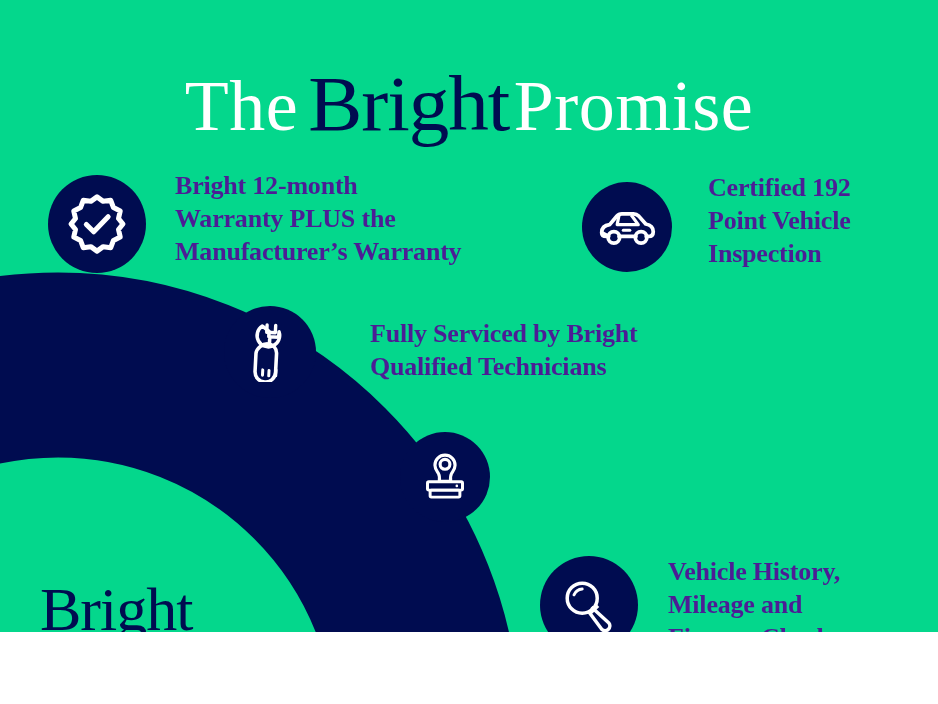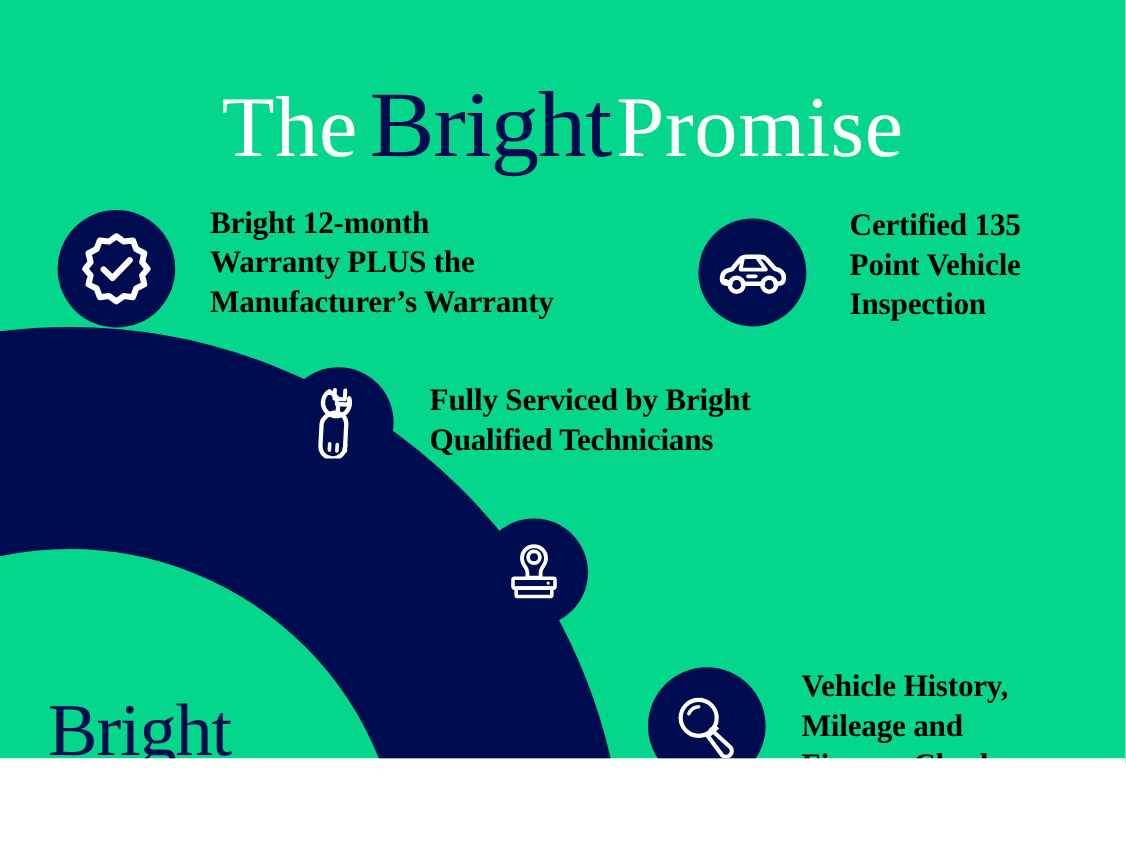--- a/index.html
+++ b/index.html
@@ -62,38 +62,38 @@
   }
   .icon-badge {
     flex: 0 0 auto;
     border-radius: 50%;
     background: #000C50;
     display: flex;
     align-items: center;
     justify-content: center;
   }
   .feature-text {
-    color: #000000;
+    color: #4c1d95;
     font-size: 26px;
     font-weight: bold;
     line-height: 33px;
     letter-spacing: -0.2px;
     white-space: pre-line;
   }
 
   
   #feature-warranty   { left: 48px;  top: 175px; }
   #feature-warranty   .icon-badge { width: 98px; height: 98px; }
   #feature-warranty   .feature-text { margin-left: 29px; margin-top: -6px; }
 
   #feature-inspection { left: 582px; top: 182px; }
   #feature-inspection .icon-badge { width: 90px; height: 90px; }
   #feature-inspection .feature-text { margin-left: 36px; margin-top: -11px; }
 
-  #feature-serviced   { left: 236px; top: 306px; }
+  #feature-serviced   { left: 224px; top: 306px; gap: 24px; }
   #feature-serviced   .icon-badge { width: 92px; height: 92px; }
   #feature-serviced   .feature-text { margin-left: 30px; margin-top: 11px; }
 
   #feature-paperwork  { left: 400px; top: 432px; }
   #feature-paperwork  .icon-badge { width: 90px; height: 90px; }
   #feature-paperwork  .feature-text { margin-left: 34px; margin-top: 11px; }
 
   #feature-history    { left: 540px; top: 556px; }
   #feature-history    .icon-badge { width: 98px; height: 98px; }
   #feature-history    .feature-text { margin-left: 30px; margin-top: -1px; }
@@ -171,21 +171,21 @@
         <path d="M5 38 C5 32 9 30 13.5 29.5 L21 20.5 C22.6 18.6 24.4 18 26.5 18
                  L39 18 C41.4 18 43 18.8 44.6 20.4 L52 28.8 C56.5 29.6 60 31.8 60 37
                  C60 40.4 58.6 42 55 42 L52.5 42 M41.5 42 L23.5 42 M12.5 42 L10 42
                  C6.6 42 5 40.8 5 38 Z" fill="none" stroke="#ffffff" stroke-width="4" stroke-linecap="round" stroke-linejoin="round"></path>
         <path d="M23.5 19.5 L21.5 29.5 L44 29.5 L36.5 19.2" fill="none" stroke="#ffffff" stroke-width="3.4" stroke-linejoin="round"></path>
         <line x1="28" y1="35.5" x2="35" y2="35.5" stroke="#ffffff" stroke-width="3.2" stroke-linecap="round"></line>
         <circle cx="18" cy="43" r="6.2" fill="none" stroke="#ffffff" stroke-width="4"></circle>
         <circle cx="47" cy="43" r="6.2" fill="none" stroke="#ffffff" stroke-width="4"></circle>
       </svg>
     </div>
-    <div class="feature-text">Certified 135
+    <div class="feature-text">Certified 192
 Point Vehicle
 Inspection</div>
   </div>
 
   <div class="feature" id="feature-serviced">
     <div class="icon-badge">
       <svg width="60" height="60" viewBox="0 0 64 64">
         <g transform="rotate(-42 32 32)">
 
           <path d="M44.5 6 A12 12 0 1 0 53.5 22.5 L49.5 26.5 L42 19 L46 15 Z

